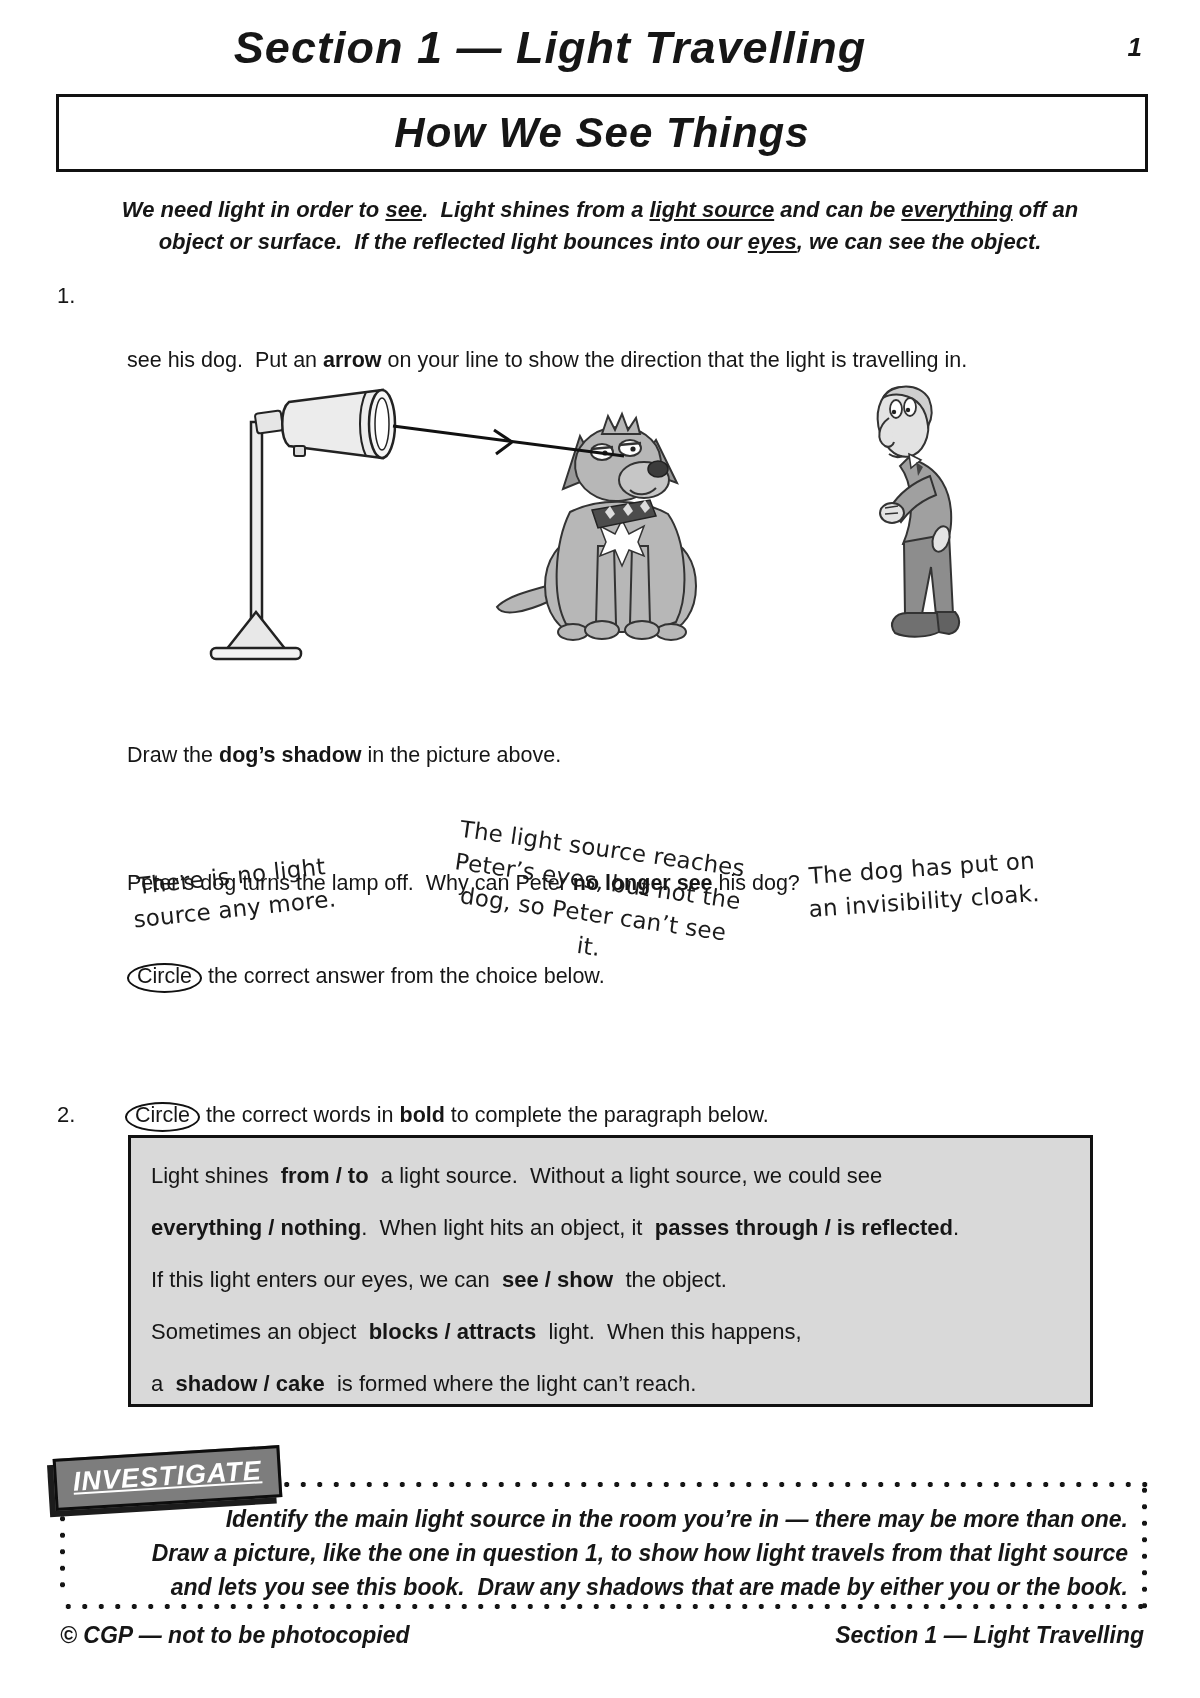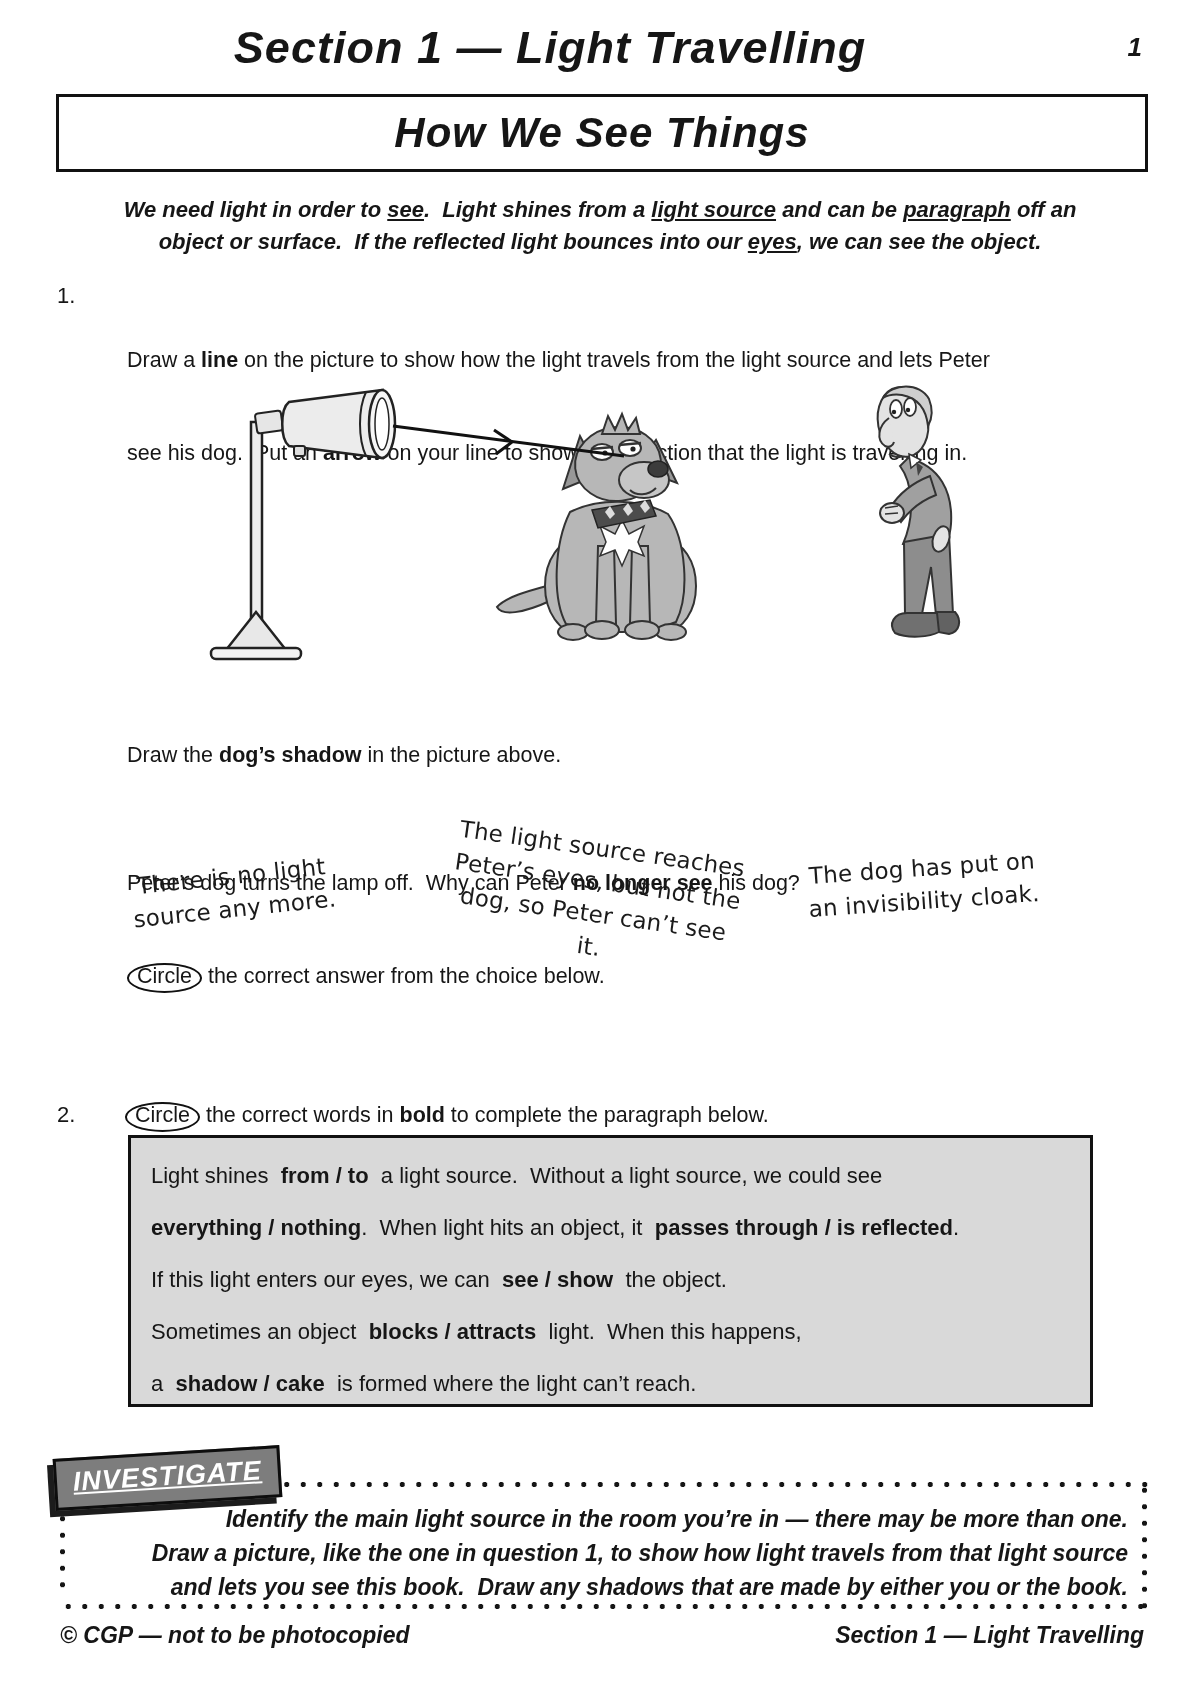--- a/index.html
+++ b/index.html
@@ -88,27 +88,26 @@
 
 <div class="page">
 
   <div class="abs section-heading">Section 1 — Light Travelling</div>
   <div class="abs page-number">1</div>
   <div class="abs title-box">
     <span class="t">How We See Things</span>
   </div>
 
   <div class="abs intro">
-    <div class="introline"><span>We need light in order to </span><span class="u">see</span><span>.  Light shines from a </span><span class="u">light source</span><span> and can be </span><span class="u">paragraph</span><span> off an</span></div>
+    <div class="introline"><span>We need light in order to </span><span class="u">see</span><span>.  Light shines from a </span><span class="u">light source</span><span> and can be </span><span class="u">everything</span><span> off an</span></div>
     <div class="introline"><span>object or surface.  If the reflected light bounces into our </span><span class="u">eyes</span><span>, we can see the object.</span></div>
   </div>
 
   <div class="abs qnum q1num">1.</div>
   <div class="abs qtext q1text">
-    <div><span>Draw a </span><b>line</b><span> on the picture to show how the light travels from the light source and lets Peter</span></div>
     <div><span>see his dog.  Put an </span><b>arrow</b><span> on your line to show the direction that the light is travelling in.</span></div>
   </div>
 
   <svg class="abs scene" viewBox="0 0 900 300" xmlns="http://www.w3.org/2000/svg">
 
     <g>
       <rect x="101" y="60" width="11" height="228" fill="#efefef" stroke="#222" stroke-width="2.5"></rect>
       <path d="M106,250 L136,288 L76,288 Z" fill="#e8e8e8" stroke="#222" stroke-width="2.5"></path>
       <rect x="61" y="286" width="90" height="11" rx="5" fill="#f3f3f3" stroke="#222" stroke-width="2.5"></rect>
       <rect x="106" y="50" width="26" height="20" rx="3" transform="rotate(-8 119 60)" fill="#e6e6e6" stroke="#222" stroke-width="2"></rect>

